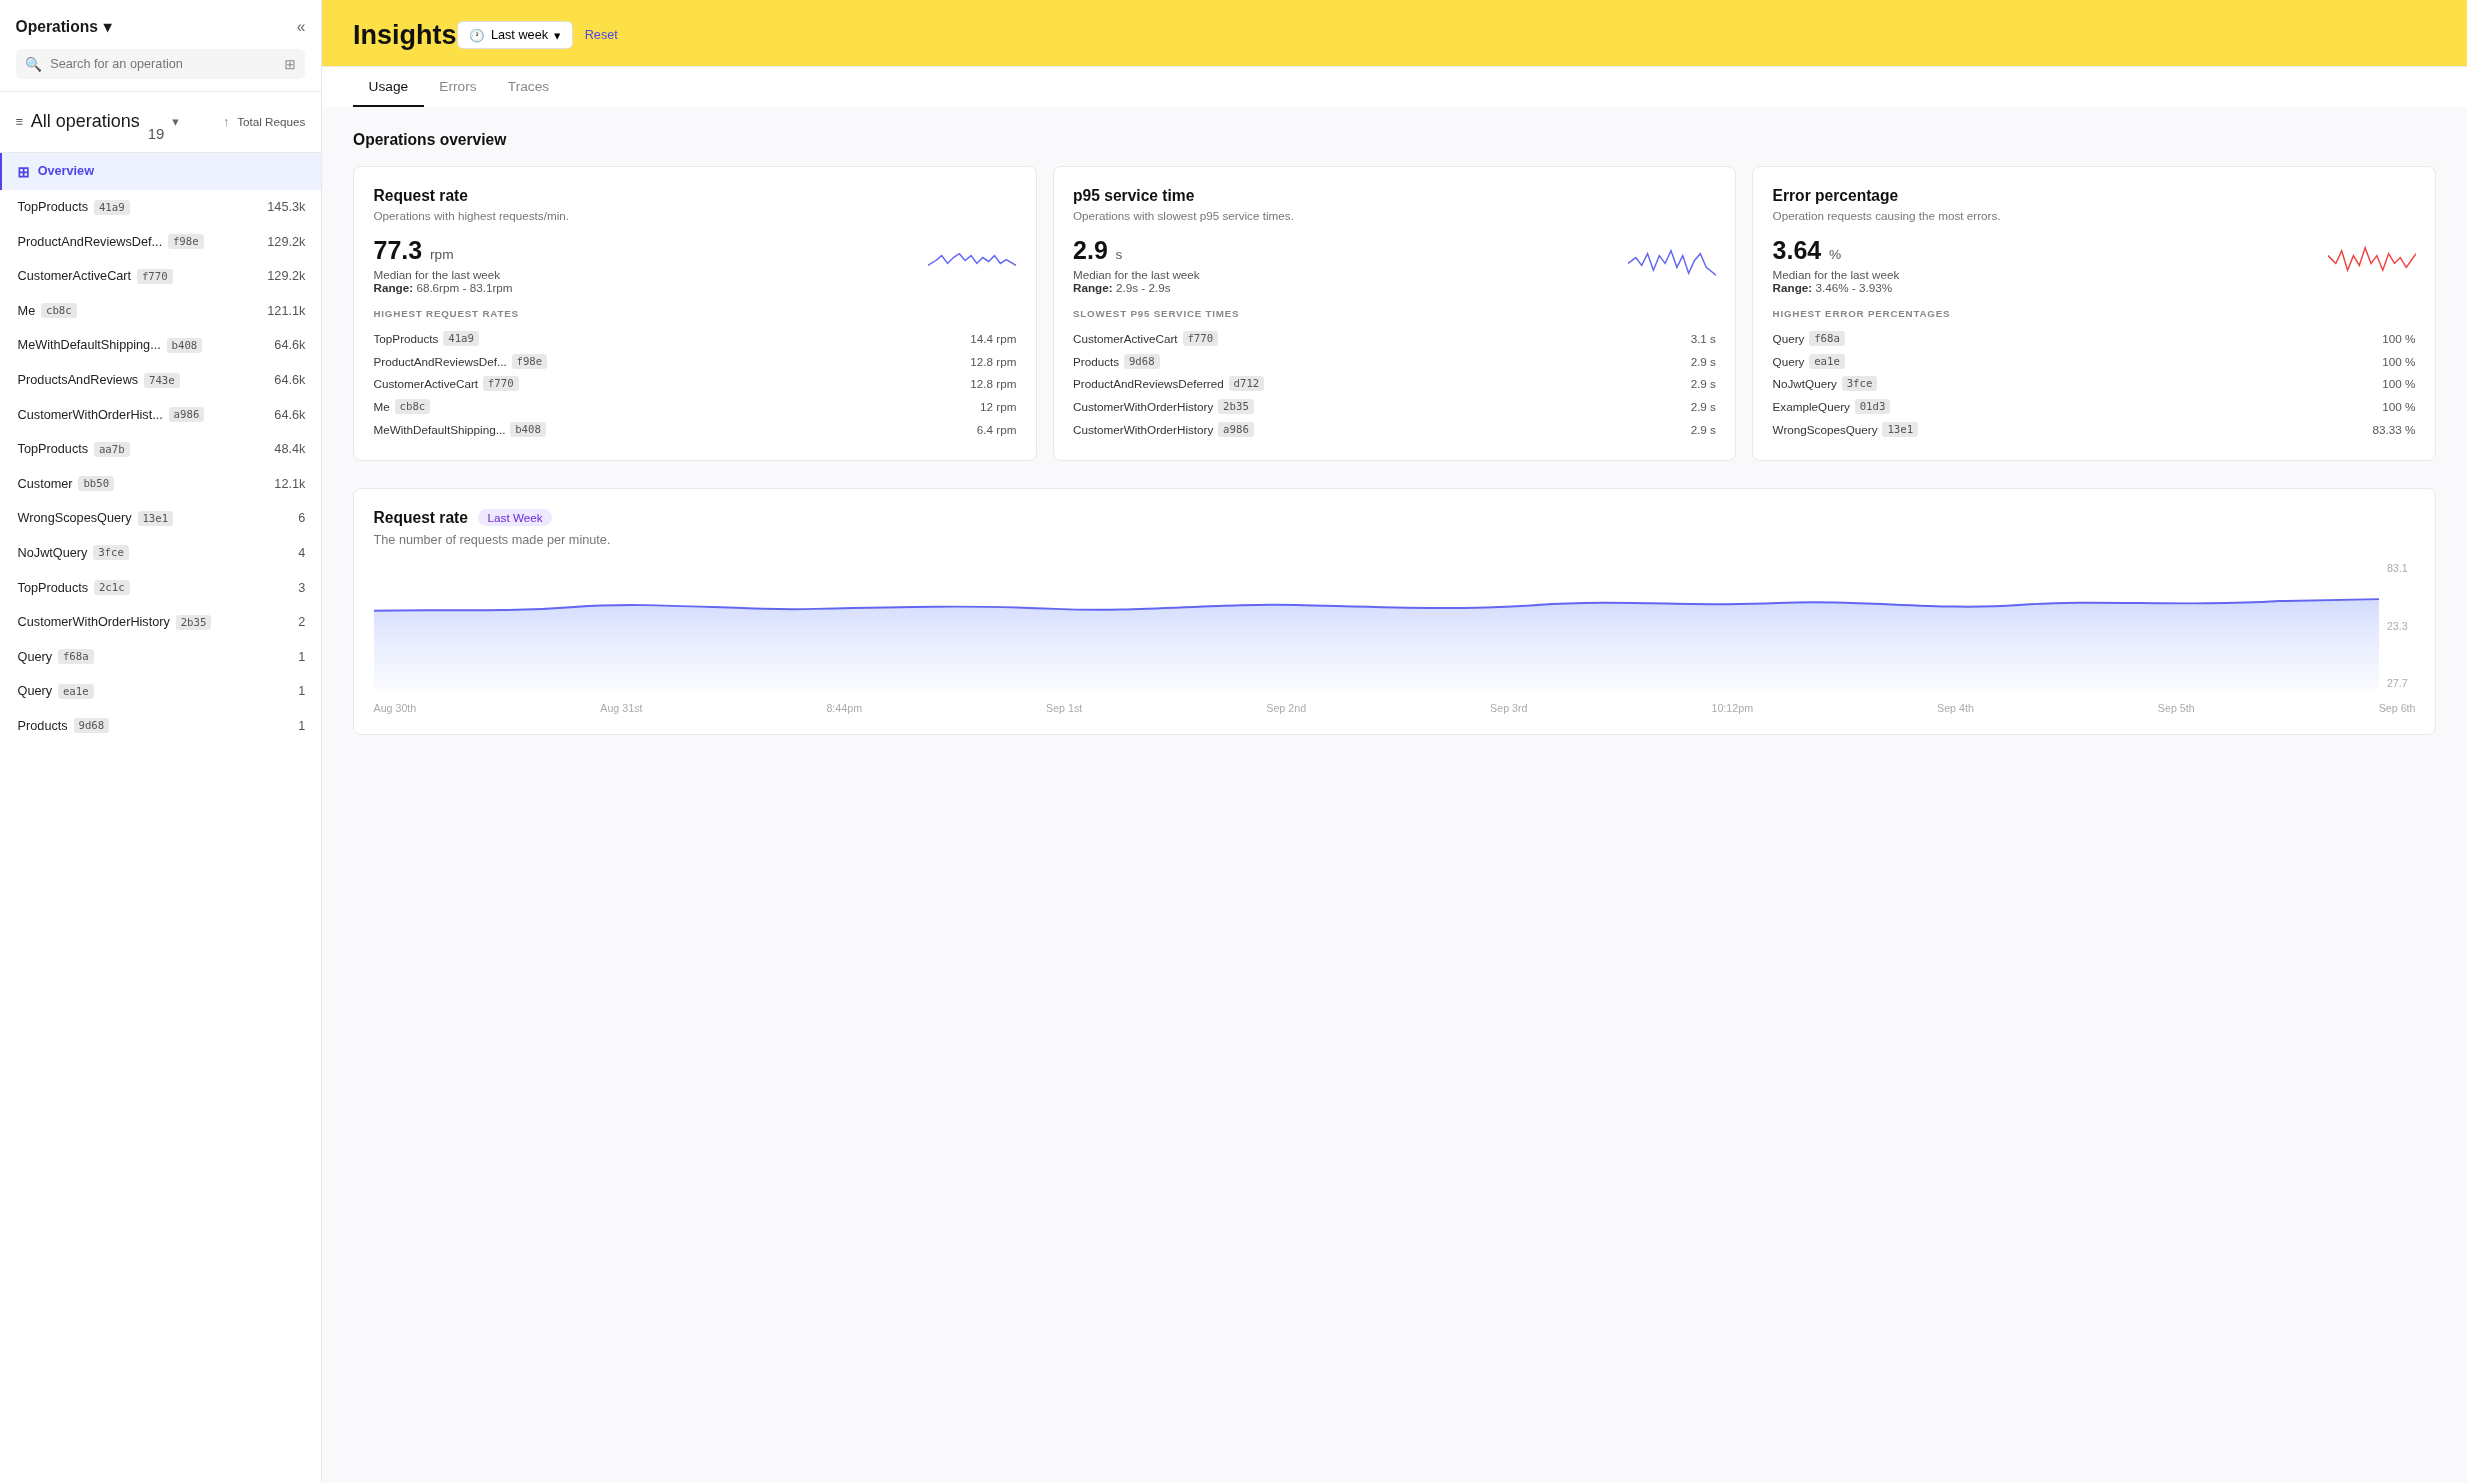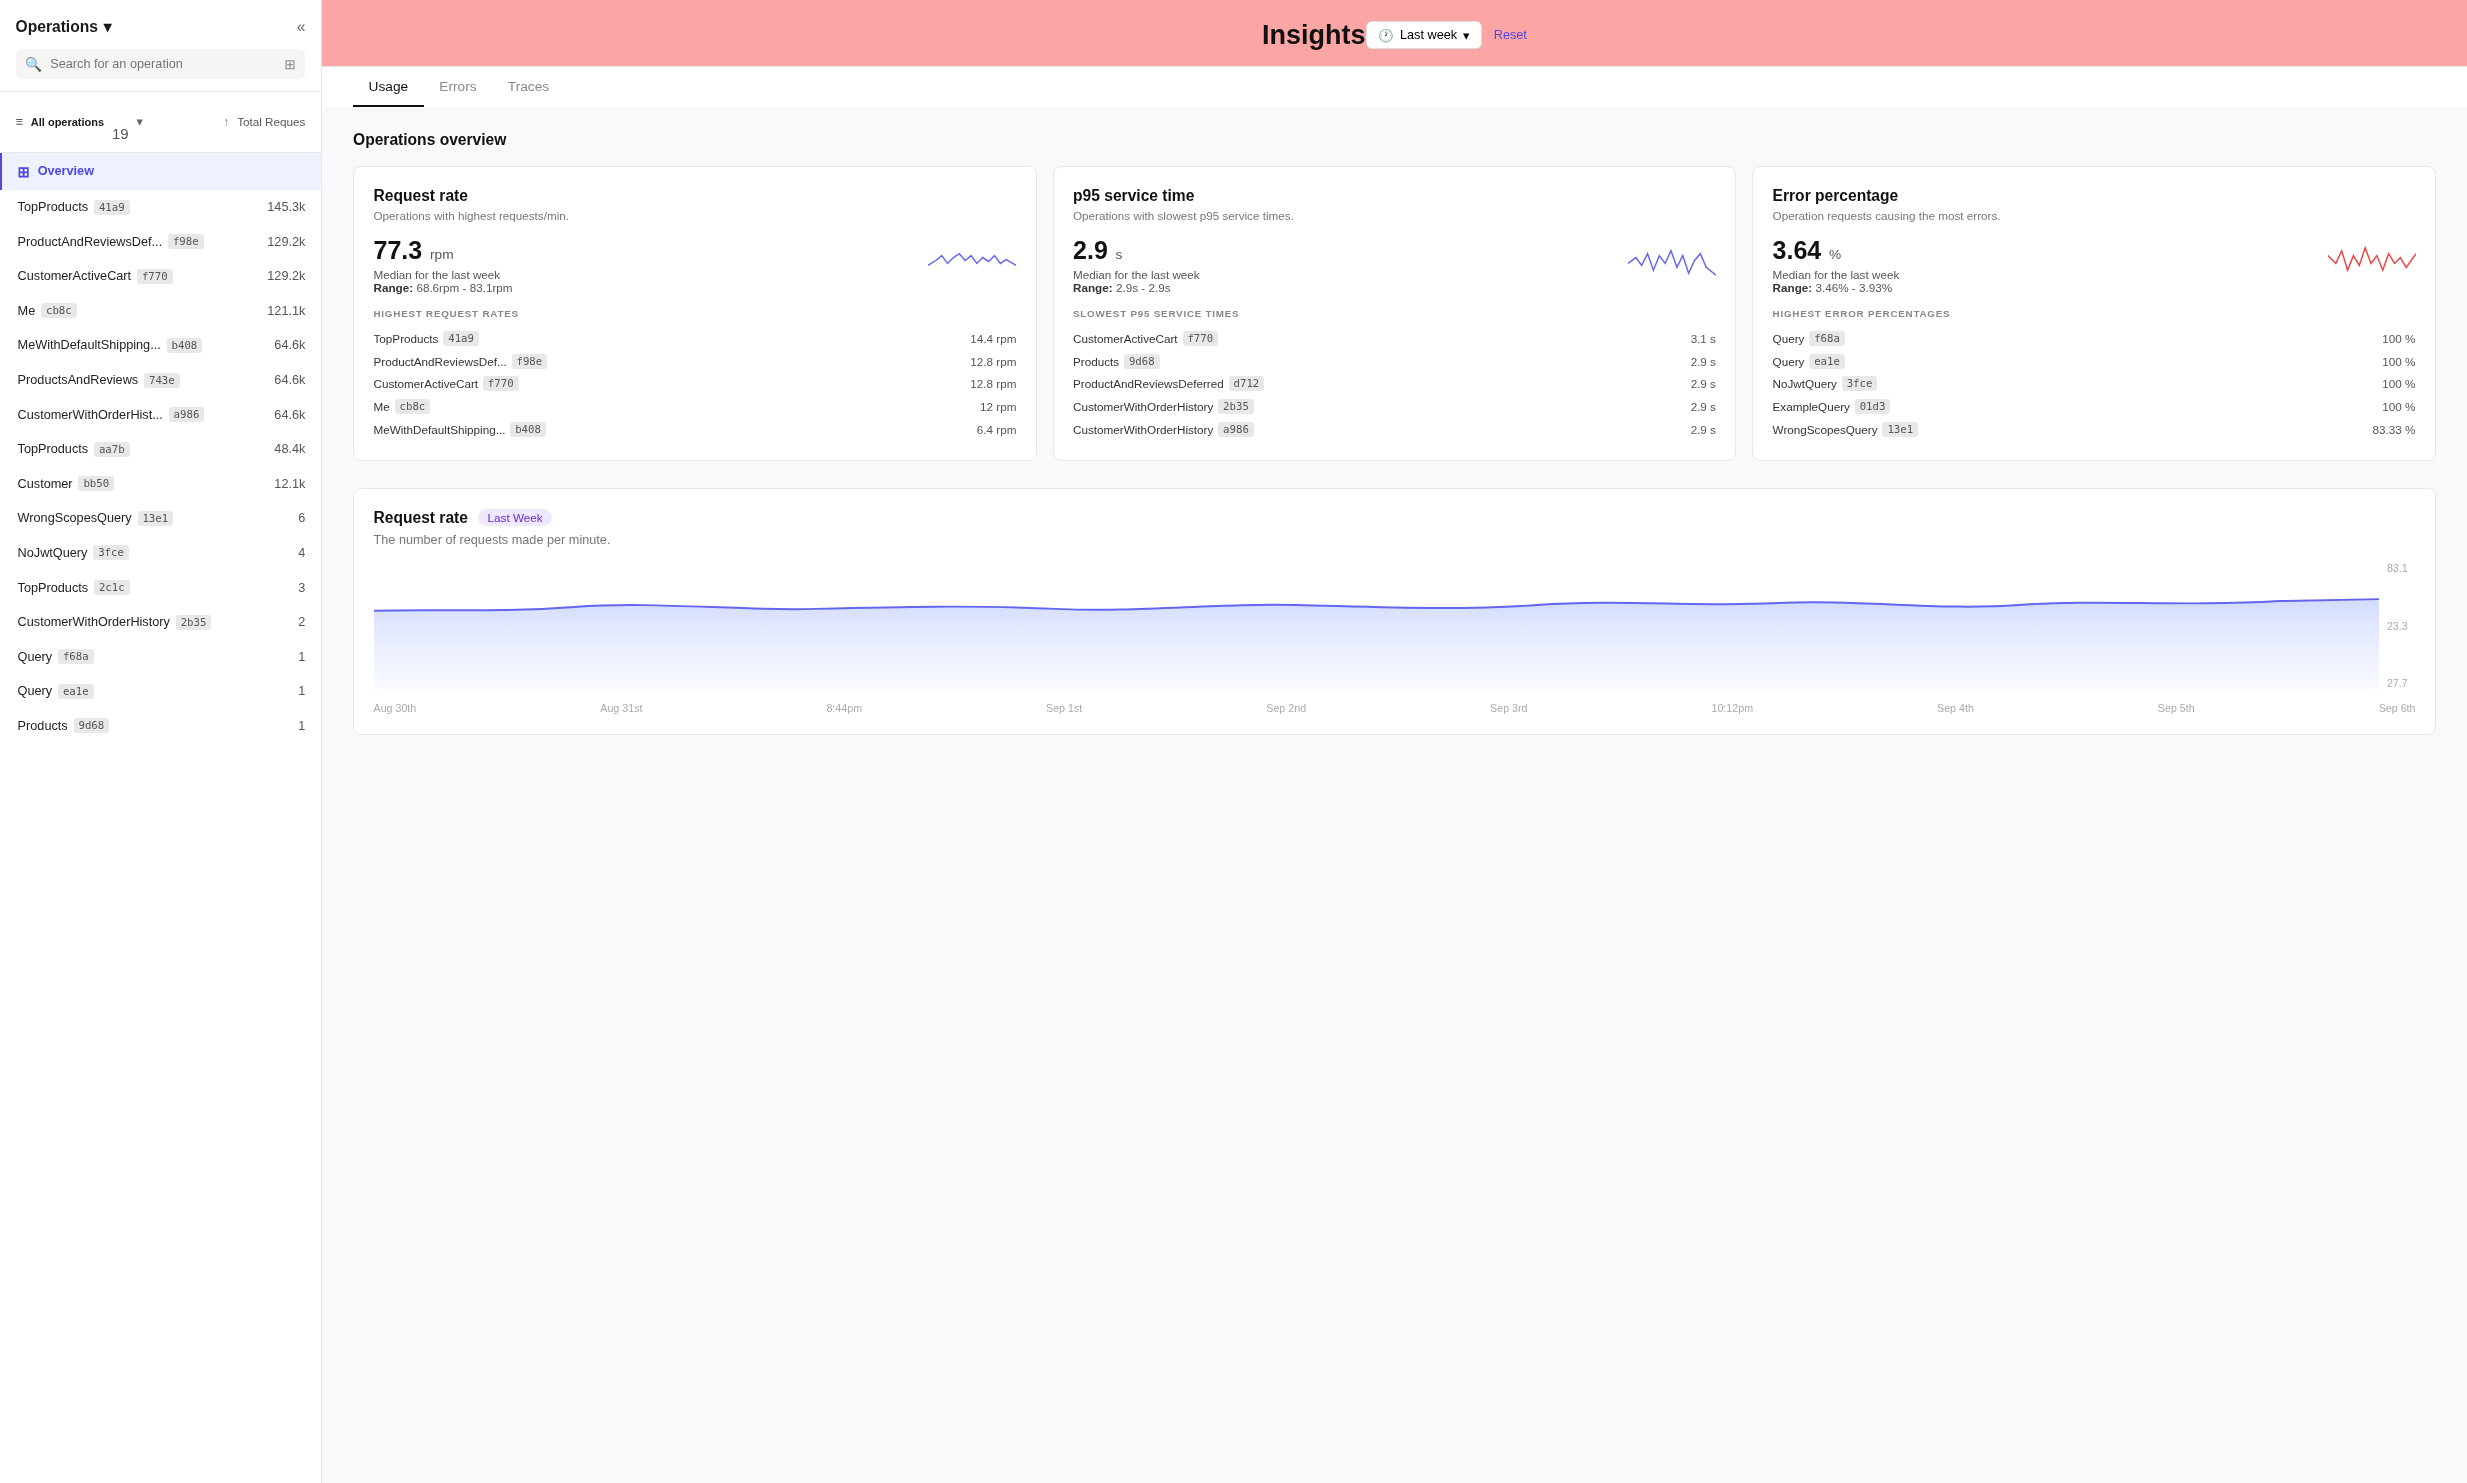--- a/index.html
+++ b/index.html
@@ -10,37 +10,37 @@
     .sidebar-header { padding: 17.6px 15.6px 11.7px; border-bottom: 1px solid #e8e8e8; }
     .sidebar-title-row { display: flex; align-items: center; justify-content: space-between; margin-bottom: 13.7px; }
     .sidebar-title-selector { display: flex; align-items: center; gap: 5.9px; font-size: 15.6px; font-weight: 600; cursor: pointer; }
     .sidebar-collapse-btn { cursor: pointer; color: #666; font-size: 15.6px; }
     .search-box { display: flex; align-items: center; gap: 7.8px; background: #f5f5f5; border-radius: 5.9px; padding: 6.8px 9.8px; }
     .search-box input { border: none; background: transparent; outline: none; font-size: 12.7px; color: #333; width: 100%; }
     .search-icon { color: #888; font-size: 13.7px; }
 
     .ops-filter-row { display: flex; align-items: center; gap: 7.8px; padding: 9.8px 15.6px; border-bottom: 1px solid #e8e8e8; }
     .filter-icon { color: #555; }
-    .ops-count-label { font-size: 11px; font-weight: 700; }
+    .ops-count-label { font-size: 18px; font-weight: 400; }
     .ops-count-badge { font-size: 15px; color: #555; margin-top: 24px; }
     .sort-icon { color: #888; margin-left: auto; cursor: pointer; }
 
     .ops-list { overflow-y: auto; flex: 1; }
     .op-item { display: flex; align-items: center; justify-content: space-between; padding: 9.8px 15.6px; cursor: pointer; border-left: 2.9px solid transparent; }
     .op-item.active { background: #eef2ff; border-left-color: #4f46e5; }
     .op-item-overview { display: flex; align-items: center; gap: 7.8px; font-size: 12.7px; font-weight: 600; color: #4f46e5; }
     .op-item-overview .overview-icon { font-size: 14.6px; }
     .op-left { display: flex; align-items: center; gap: 5.9px; font-size: 12.7px; }
     .op-name { color: #222; }
     .op-hash { background: #e8e8e8; border-radius: 2.9px; padding: 1px 4.9px; font-size: 10.7px; color: #555; font-family: monospace; }
     .op-count { font-size: 12.7px; color: #555; }
 
     
     .main { flex: 1; overflow-y: auto; background: #f9f9fb; }
-    .main-header { display: flex; align-items: center; justify-content: center; padding: 19.5px 31px 0; background: #fca5a5; border-bottom: 1px solid #e8e8e8; }
+    .main-header { display: flex; align-items: center; justify-content: flex-start; padding: 19.5px 31px 0; background: #fde047; border-bottom: 1px solid #e8e8e8; }
     .page-title { font-size: 27px; font-weight: 700; color: #111; padding-bottom: 15.6px; }
     .header-right { display: flex; align-items: center; gap: 11.7px; padding-bottom: 15.6px; }
     .time-selector { display: flex; align-items: center; gap: 5.9px; border: 1px solid #ddd; border-radius: 5.9px; padding: 5.9px 11.7px; cursor: pointer; font-size: 12.7px; background: #fff; }
     .reset-btn { font-size: 12.7px; color: #4f46e5; cursor: pointer; background: none; border: none; font-weight: 500; }
 
     .tabs { display: flex; gap: 0; padding: 0 31px; background: #fff; }
     .tab { padding: 11.7px 15.6px; font-size: 13.7px; cursor: pointer; color: #888; border-bottom: 2px solid transparent; }
     .tab.active { color: #111; border-bottom-color: #111; font-weight: 500; }
 
     .content { padding: 23.4px 31px; }

